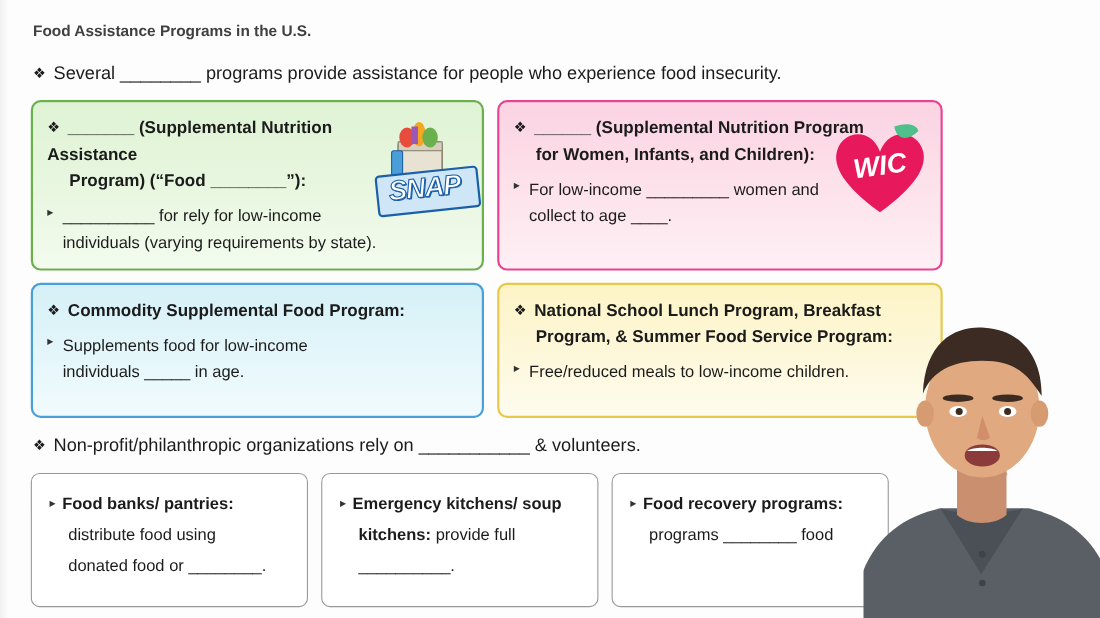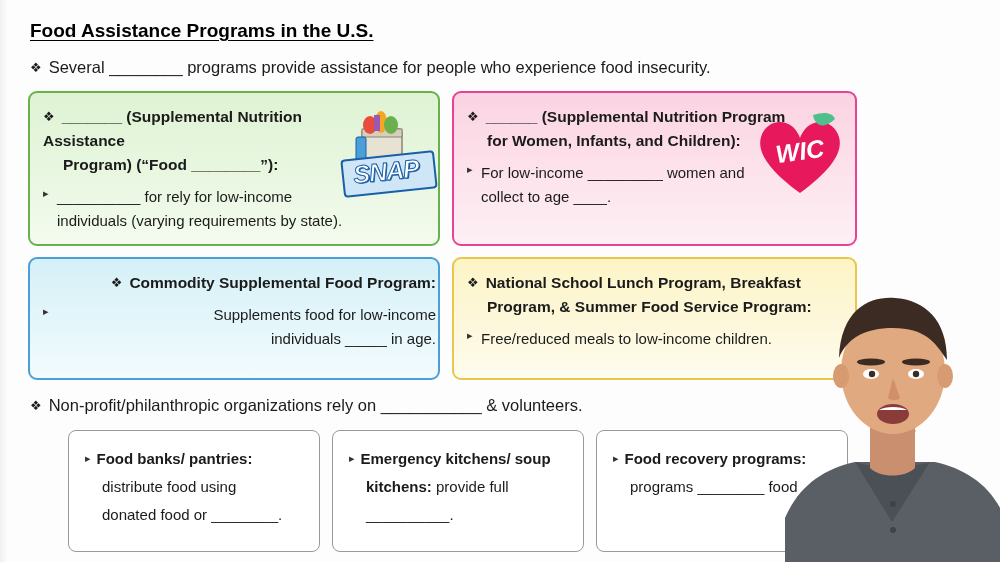--- a/index.html
+++ b/index.html
@@ -22,24 +22,23 @@
   
   .edge-left {
     position: absolute;
     left: 0; top: 0; bottom: 0; width: 8px;
     background: linear-gradient(to right, #f0f0f0, #fdfdfd);
   }
   .title {
     position: absolute;
     left: 30px;
     top: 20px;
-    font-size: 19px;
+    font-size: 14px;
     font-weight: bold;
-    color: #000000;
-    text-decoration: underline;
+    color: #404040;
     text-underline-offset: 3px;
   }
   .bullet-line {
     position: absolute;
     font-size: 16.5px;
     color: #1b1b1b;
     white-space: nowrap;
   }
   .dia {
     color: #1b1b1b;
@@ -106,42 +105,40 @@
     border: 2px solid #e84393;
     background: linear-gradient(to bottom, #fbd3e2 0%, #fde3ec 55%, #fdf0f5 100%);
   }
   #card-wic h3 { width: 340px; }
 
   
   #card-commodity {
     left: 28px; top: 257px; width: 412px; height: 123px;
     border: 2px solid #4a9fd8;
     background: linear-gradient(to bottom, #d5f0f7 0%, #e6f7fb 60%, #f2fbfd 100%);
-    text-align: right;
   }
 
   
   #card-school {
     left: 452px; top: 257px; width: 405px; height: 123px;
     border: 2px solid #e8c84a;
     background: linear-gradient(to bottom, #fdf4c6 0%, #fdf8dd 60%, #fefcef 100%);
   }
 
   
   .box {
     position: absolute;
     box-sizing: border-box;
     border: 1.5px solid #999;
     border-radius: 8px;
     background: #ffffff;
     padding: 14px 16px;
     font-size: 15px;
     line-height: 1.85;
     color: #1b1b1b;
-    margin-left: 40px;
   }
   .box .tri {
     font-size: 11px;
     color: #333;
     margin-right: 6px;
     position: relative;
     top: -2px;
   }
   .box b { font-weight: bold; }
   #box-foodbanks { left: 28px; top: 430px; width: 252px; height: 122px; }

